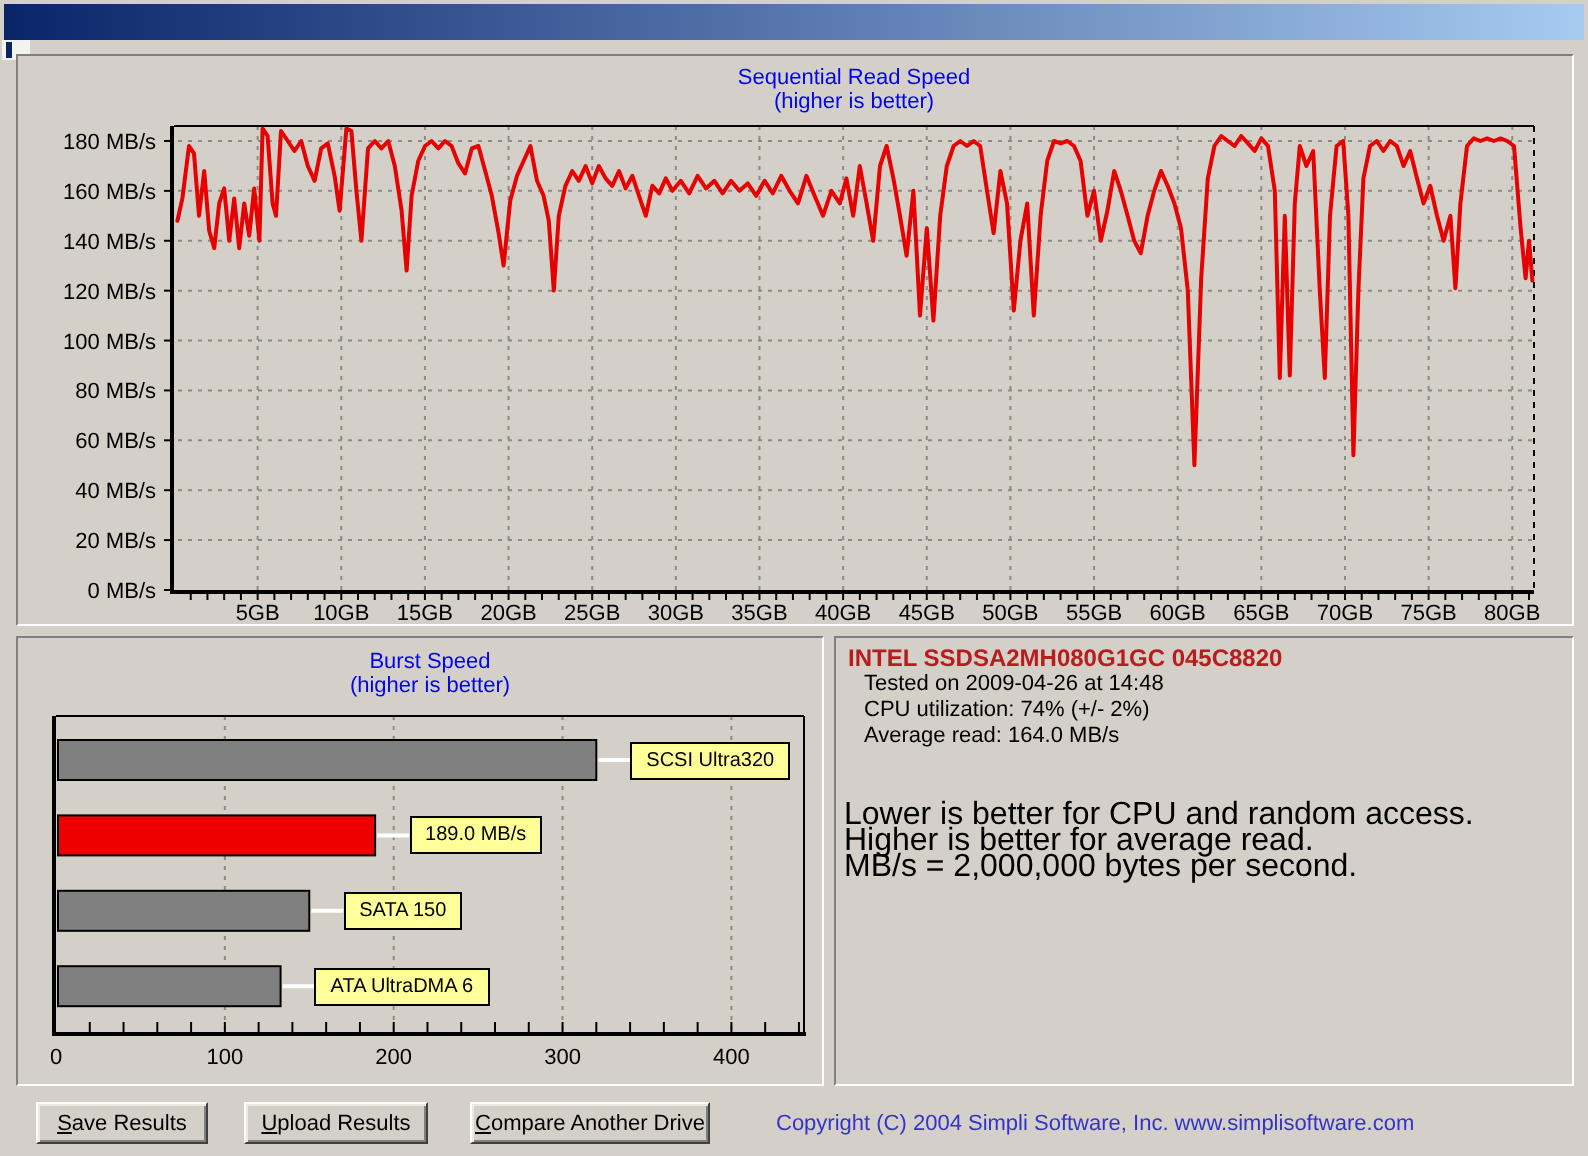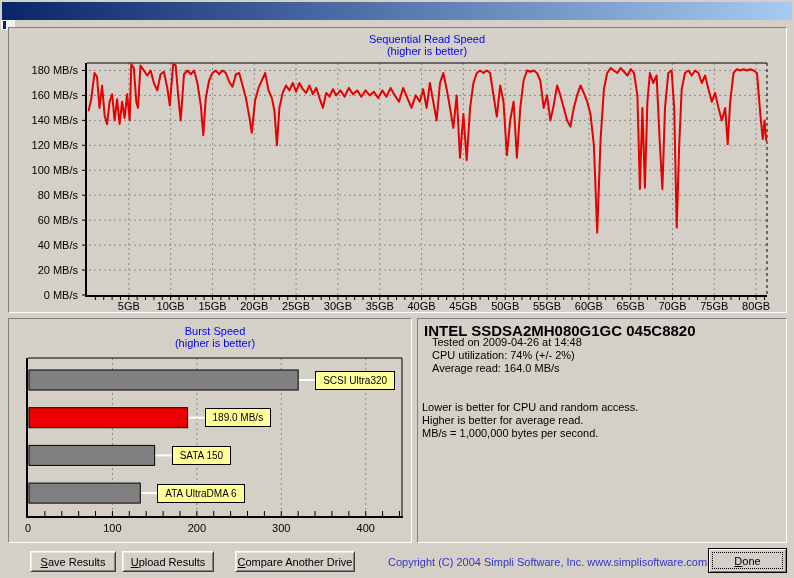--- a/index.html
+++ b/index.html
@@ -16,27 +16,27 @@
   #seq-panel{left:8px;top:27px;width:779px;height:286px;}
   #burst-panel{left:8px;top:318px;width:404px;height:225px;}
   #info-panel{left:417px;top:318px;width:370px;height:225px;}
   .chart-head{position:absolute;text-align:center;color:#0000f5;font-size:11px;line-height:12px;}
   #seq-head{left:78px;top:5px;width:680px;}
   #burst-head{left:19px;top:6px;width:374px;}
   svg{position:absolute;left:0;top:0;overflow:visible;}
   svg text{font-family:"Liberation Sans",sans-serif;font-size:11px;fill:#000;}
   .bar-label{position:absolute;background:#ffff99;border:1px solid #000;font-size:10px;
     line-height:15px;padding:1px 7px;white-space:nowrap;color:#000;}
-  .info-title{position:absolute;left:6px;top:3px;color:#000000;font-weight:bold;font-size:15px;white-space:nowrap;}
+  .info-title{position:absolute;left:6px;top:3px;color:#b91c1c;font-weight:bold;font-size:12px;white-space:nowrap;}
   .info-details{position:absolute;left:14px;top:17px;font-size:11px;line-height:13px;color:#000;}
-  .info-notes{position:absolute;left:4px;top:82px;font-size:11px;line-height:13px;color:#000;}
+  .info-notes{position:absolute;left:4px;top:82px;font-size:16px;line-height:13px;color:#000;}
   .btn{position:absolute;height:21px;background:#d4d0c8;color:#000;font-family:inherit;font-size:11px;
     text-align:center;padding:0;cursor:default;border:1px solid;border-color:#ffffff #404040 #404040 #ffffff;
     box-shadow:inset 1px 1px 0 #ece9e2,inset -1px -1px 0 #808080;box-sizing:border-box;}
-  #btn-save{left:18px;top:551px;width:86px;margin-left:12px;}
+  #btn-save{left:18px;top:551px;width:86px;}
   #btn-upload{left:122px;top:551px;width:92px;}
   #btn-compare{left:235px;top:551px;width:120px;}
   .copyright{position:absolute;left:388px;top:556px;font-size:11px;color:#3333cc;white-space:nowrap;}
   #btn-done{position:absolute;left:708px;top:548px;width:79px;height:25px;box-sizing:border-box;
     background:#d4d0c8;border:1px solid #000;box-shadow:inset 1px 1px 0 #ffffff,inset -1px -1px 0 #808080;
     font-family:inherit;font-size:11px;color:#000;padding:0;cursor:default;}
   .focus-rect{position:absolute;left:3px;top:3px;right:3px;bottom:3px;border:1px dotted #000;pointer-events:none;}
   .mn{text-decoration:underline;}
 </style>
 </head>
@@ -264,22 +264,21 @@
   <div class="panel" id="info-panel">
     <div class="info-title">INTEL SSDSA2MH080G1GC 045C8820</div>
     <div class="info-details">
       <div>Tested on 2009-04-26 at 14:48</div>
       <div>CPU utilization: 74% (+/- 2%)</div>
       <div>Average read: 164.0 MB/s</div>
     </div>
     <div class="info-notes">
       <div>Lower is better for CPU and random access.</div>
       <div>Higher is better for average read.</div>
-      <div>MB/s = 1,000,000 bytes per second.</div>
+      <div>MB/s = 2,000,000 bytes per second.</div>
     </div>
   </div>
 
   <button class="btn" id="btn-save"><span class="mn">S</span><span>ave Results</span></button>
   <button class="btn" id="btn-upload"><span class="mn">U</span><span>pload Results</span></button>
   <button class="btn" id="btn-compare"><span class="mn">C</span><span>ompare Another Drive</span></button>
   <span class="copyright">Copyright (C) 2004 Simpli Software, Inc. www.simplisoftware.com</span>
-  <button id="btn-done"><span class="mn">D</span><span>one</span><span class="focus-rect"></span></button>
 </div>
 
 </body></html>

